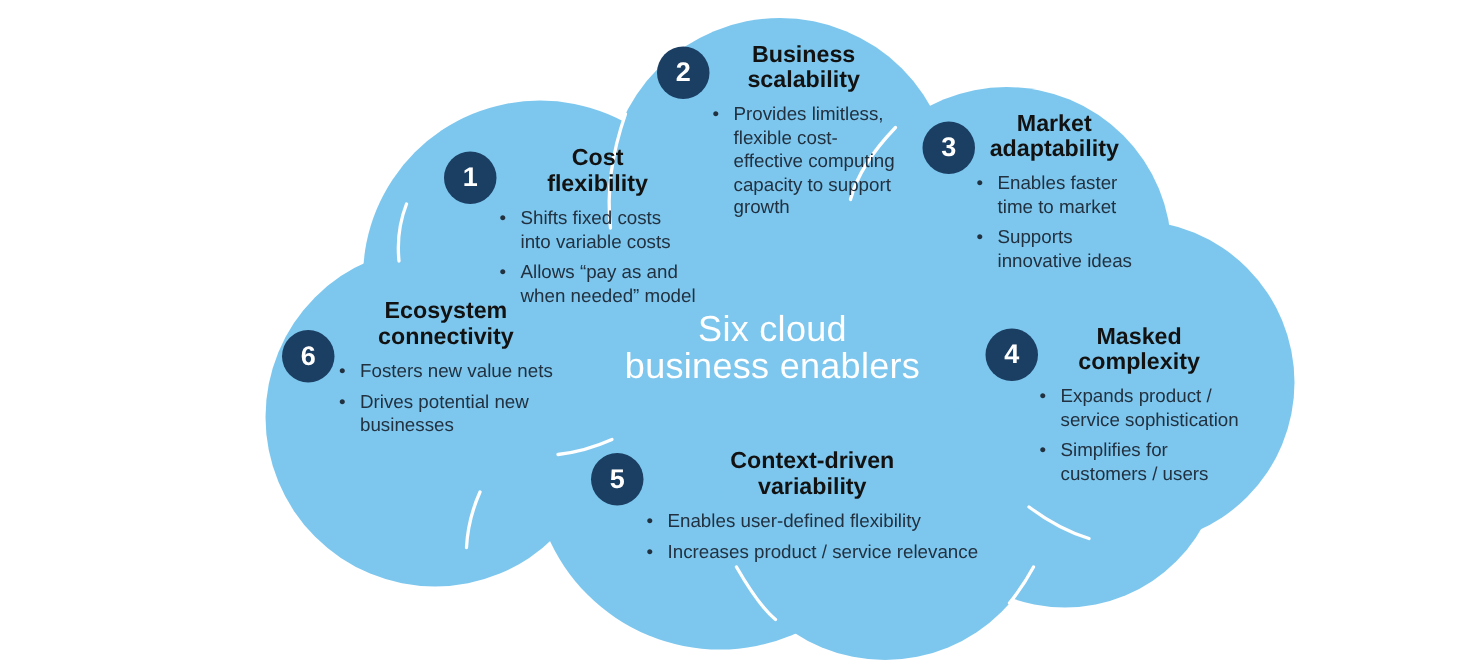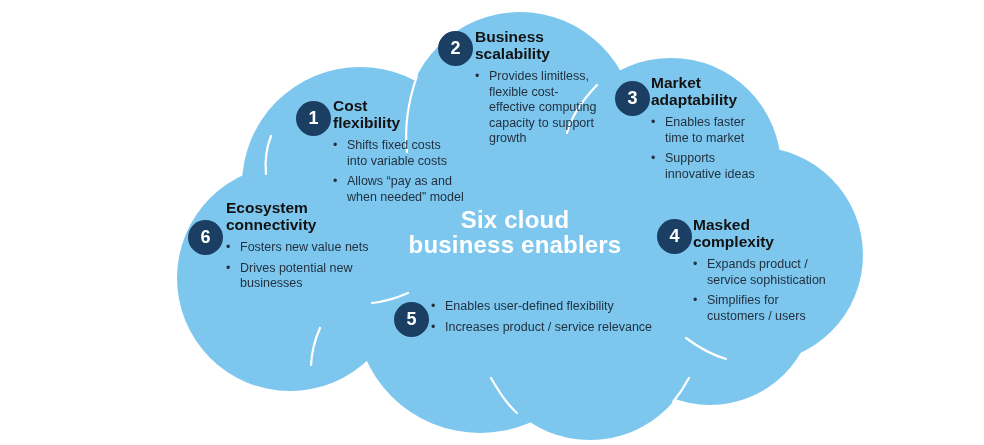--- a/index.html
+++ b/index.html
@@ -12,33 +12,33 @@
   .seam{stroke:var(--seam,#ffffff);stroke-width:2.2;fill:none;stroke-linecap:round;}
   .item{position:absolute;}
   .badge{
     position:absolute;width:35px;height:35px;border-radius:50%;
     background:var(--badge,#1b3e63);color:#ffffff;
     font-size:18px;font-weight:bold;line-height:35px;text-align:center;
   }
   .item-text{position:absolute;}
   .item-title{
     font-size:15.5px;line-height:17px;font-weight:bold;color:var(--heading,#121212);
-    white-space:pre;margin:0 0 7px 0;
+    white-space:pre;margin:0 0 7px 0;text-align:center;
   }
   .bullet{display:flex;margin-bottom:5px;}
   .bullet .dot{
     width:14px;flex:0 0 14px;color:var(--bullet,#223140);
     font-size:12.5px;line-height:15.5px;
   }
   .bullet .btext{
     font-size:12.5px;line-height:15.5px;color:var(--bullet,#223140);white-space:pre;
   }
   #center-title{
     position:absolute;left:355px;top:207px;width:320px;text-align:center;
-    font-size:24px;line-height:25px;font-weight:bold;color:var(--title,#ffffff);
+    font-size:24px;line-height:25px;font-weight:normal;color:var(--title,#ffffff);
     white-space:pre;letter-spacing:0.2px;
   }
 </style>
 </head>
 <body>
 
 <div id="stage" style="--cloud: #7dc7ee; --badge: #1b3e63; --heading: #121212; --bullet: #223140; --title: #ffffff; --seam: #ffffff;">
 
   <svg id="cloud-svg" width="984" height="445" viewBox="0 0 984 445">
     <g>
@@ -132,20 +132,22 @@
         <span class="dot">•</span>
         <span class="btext">Simplifies for
 customers / users</span>
       </div>
     </div>
   </div>
 
   <div class="item">
     <div class="badge" style="left:394px;top:302px">5</div>
     <div class="item-text" style="left:431px;top:299px">
+      <div class="item-title">Context-driven
+variability</div>
       <div class="bullet">
         <span class="dot">•</span>
         <span class="btext">Enables user-defined flexibility</span>
       </div>
       <div class="bullet">
         <span class="dot">•</span>
         <span class="btext">Increases product / service relevance</span>
       </div>
     </div>
   </div>

